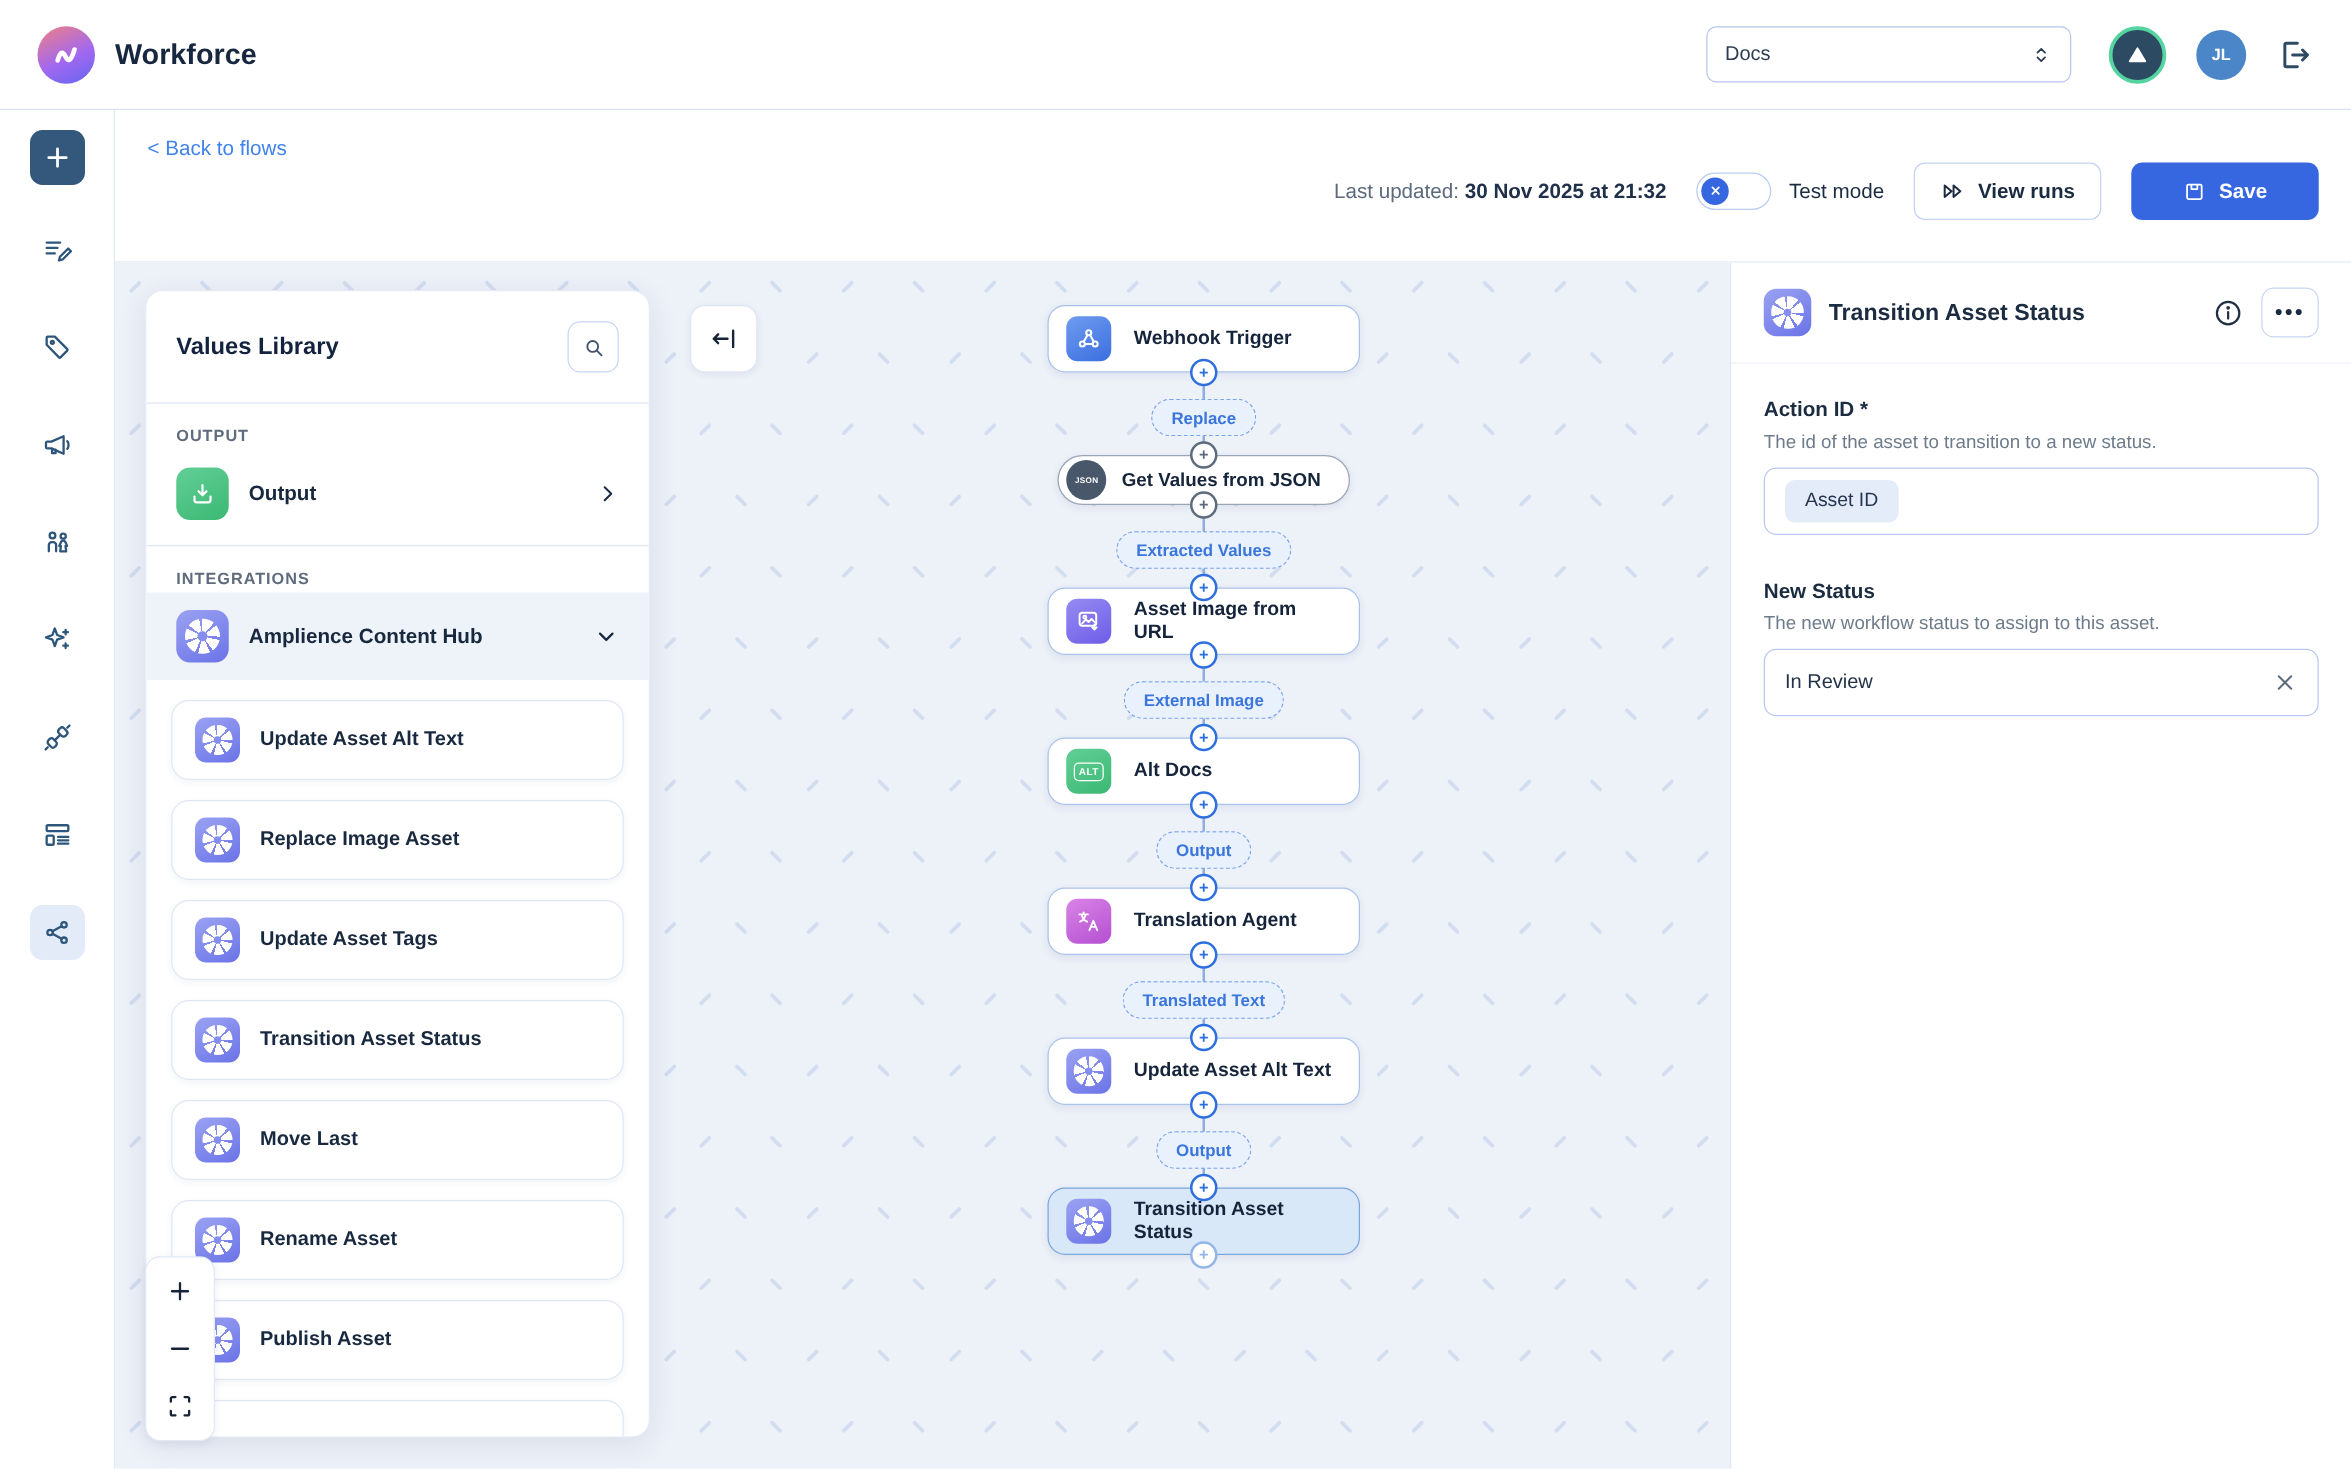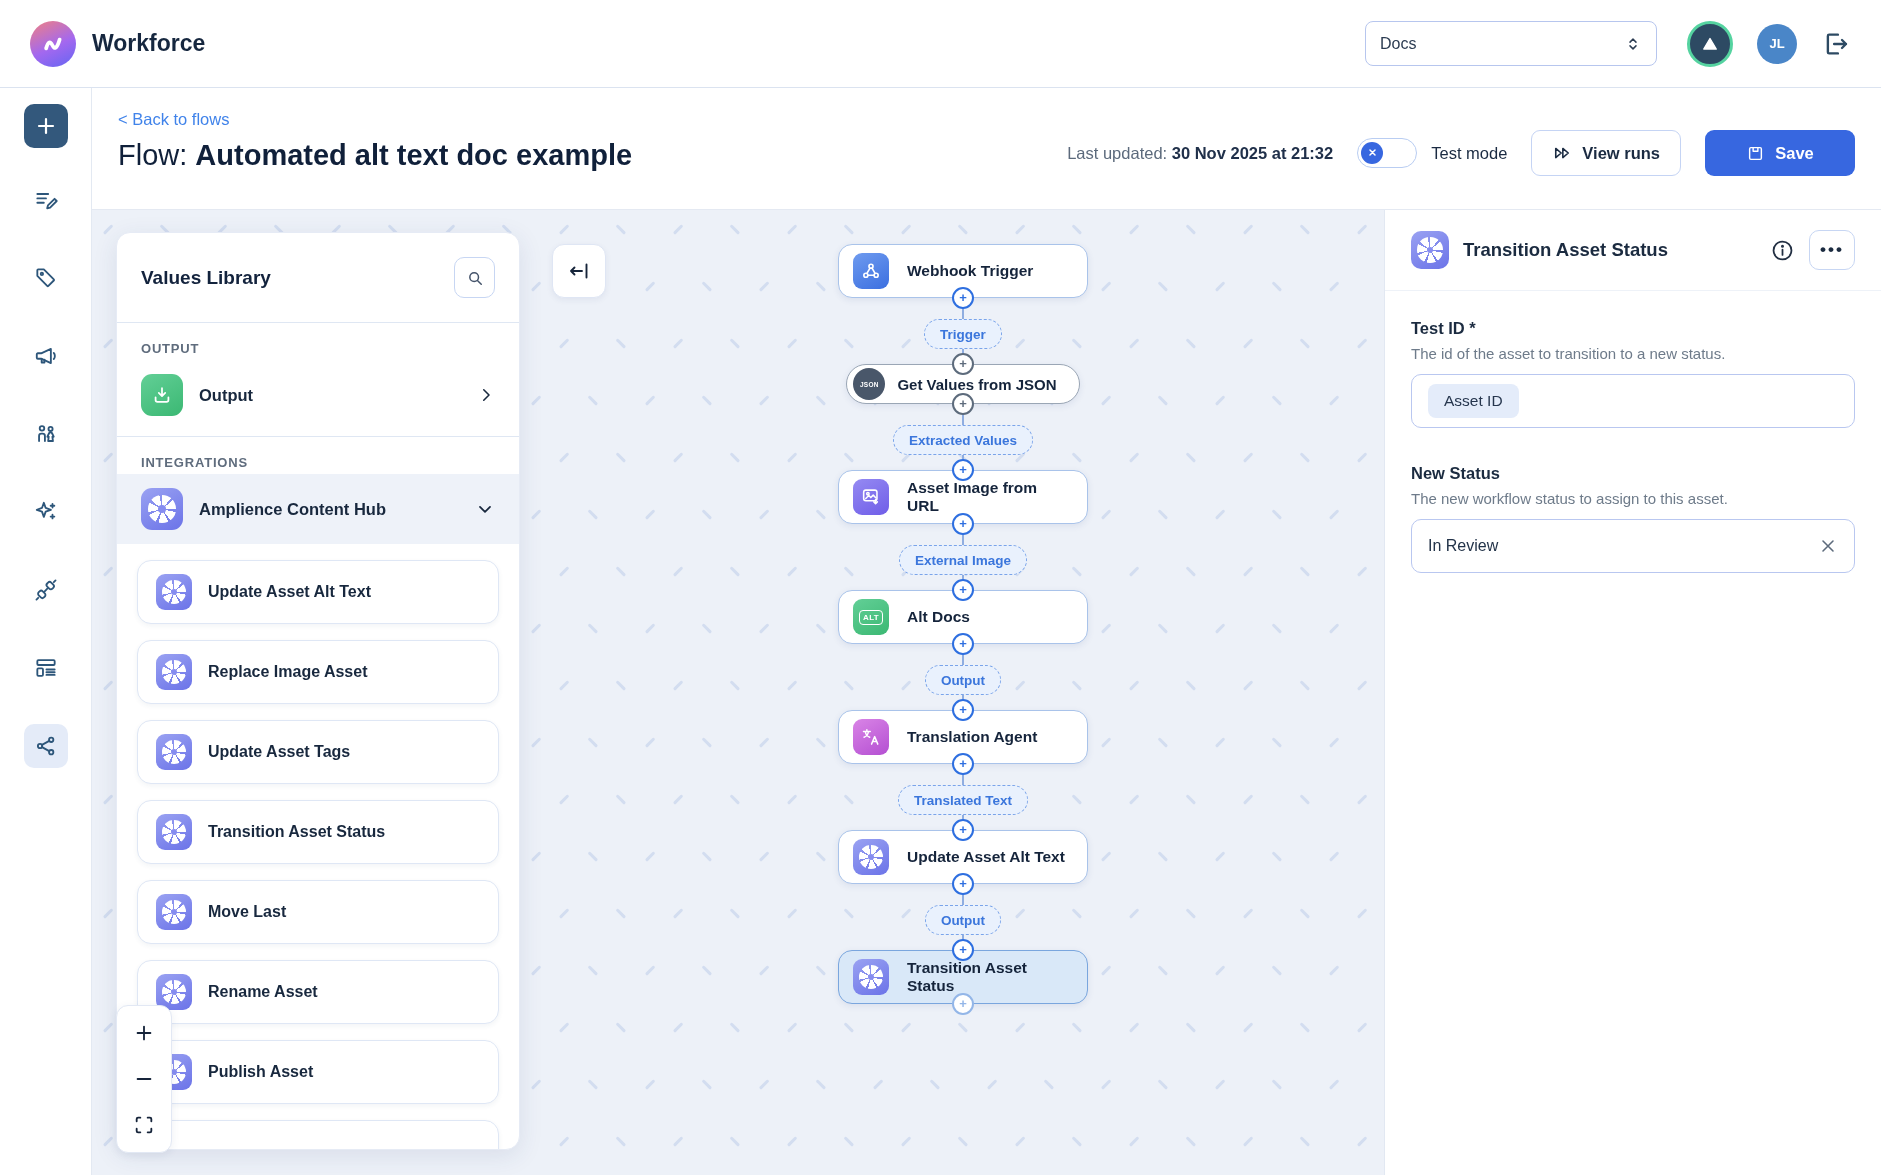--- a/index.html
+++ b/index.html
@@ -230,24 +230,20 @@
               <path d="M8.3 11l6.7-3.7M8.3 13l6.7 3.7"></path>
             </svg>
           </span>
         </div>
       </div>
   </nav>
 
   <div class="main">
     <div class="flow-header">
       <span class="back-link">&lt; Back to flows</span>
-      <div class="flow-title">
-        <span class="prefix">Flow:</span>
-        <span class="name">Automated alt text doc example</span>
-      </div>
       <div class="header-controls">
         <span class="last-updated">
           <span>Last updated:</span>
           <b>30 Nov 2025 at 21:32</b>
         </span>
         <span class="toggle-wrap">
           <span class="toggle">
             <span class="toggle-knob">
               <svg width="11" height="11" viewBox="0 0 24 24" fill="none" stroke="#fff" stroke-width="3.2" stroke-linecap="round">
                   <path d="M6.5 6.5l11 11M17.5 6.5l-11 11"></path>
@@ -679,21 +675,21 @@
                 <svg width="22" height="22" viewBox="0 0 24 24" fill="none" stroke="#fff" stroke-width="1.8" stroke-linecap="round">
                   <circle cx="12" cy="6.8" r="2.2"></circle>
                   <circle cx="6.4" cy="16.6" r="2.2"></circle>
                   <circle cx="17.6" cy="16.6" r="2.2"></circle>
                   <path d="M10.9 8.8l-3.2 5.6M13.1 8.8l3.2 5.6M8.6 16.6h6.8"></path>
                 </svg>
               </span>
               <span class="fnode-label">Webhook Trigger</span>
             </div>
             <div class="fport out c-blue"></div>
-            <div class="fpill">Trigger</div>
+            <div class="fpill">Replace</div>
             <div class="fport in c-gray"></div>
             <div class="fnode json-node">
               <span class="json-ic">JSON</span>
               <span class="fnode-label">Get Values from JSON</span>
             </div>
             <div class="fport out c-gray"></div>
             <div class="fpill">Extracted Values</div>
             <div class="fport in c-blue"></div>
             <div class="fnode">
               <span class="nicon nbg-purple">
@@ -845,21 +841,21 @@
                 <path d="M12 11.2v5"></path>
                 <circle cx="12" cy="7.9" r="0.6" fill="currentColor"></circle>
               </svg>
           </span>
           <span class="more-btn">
             <span class="ic">•••</span>
           </span>
         </div>
         <div class="insp-body">
             <div class="field">
-              <div class="flabel">Test ID *</div>
+              <div class="flabel">Action ID *</div>
                <div class="fdesc">The id of the asset to transition to a new status.</div>
                <div class="finput">
                 <span class="chip">Asset ID</span>
               </div>
             </div>
             <div class="field">
               <div class="flabel">New Status</div>
                <div class="fdesc">The new workflow status to assign to this asset.</div>
                <div class="finput">
                 <span class="fvalue">In Review</span>

